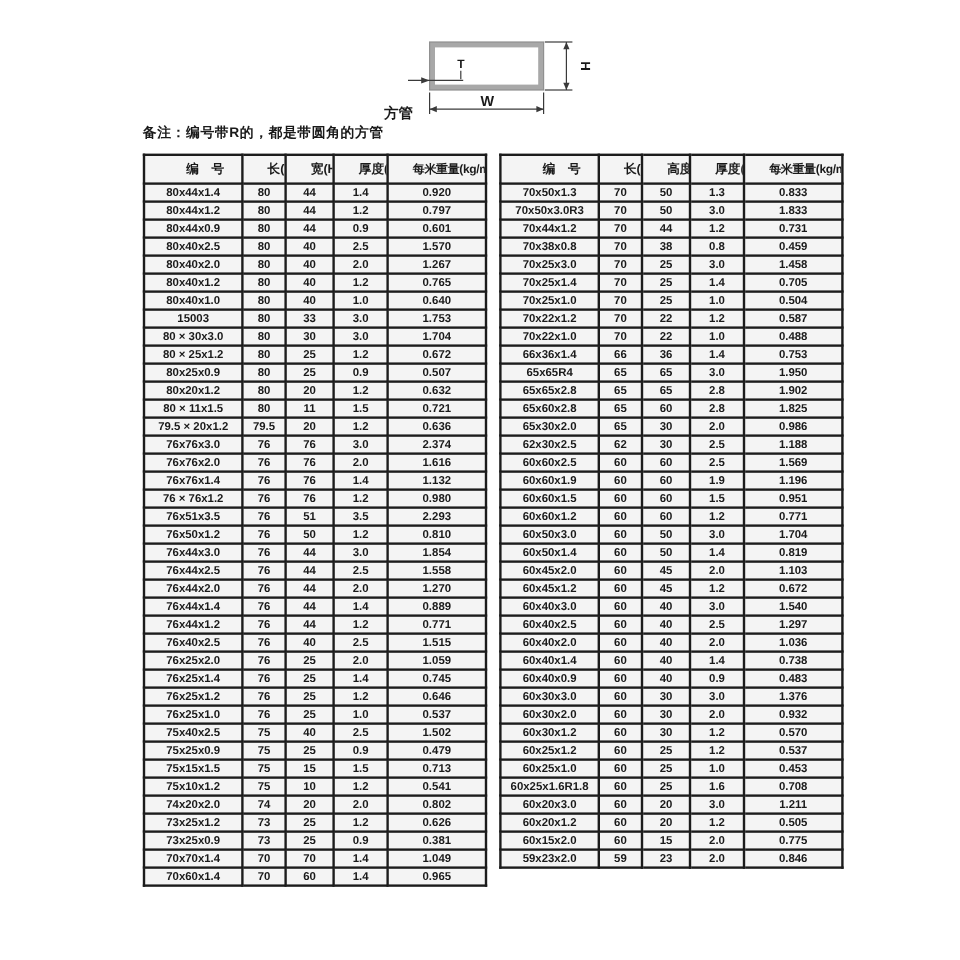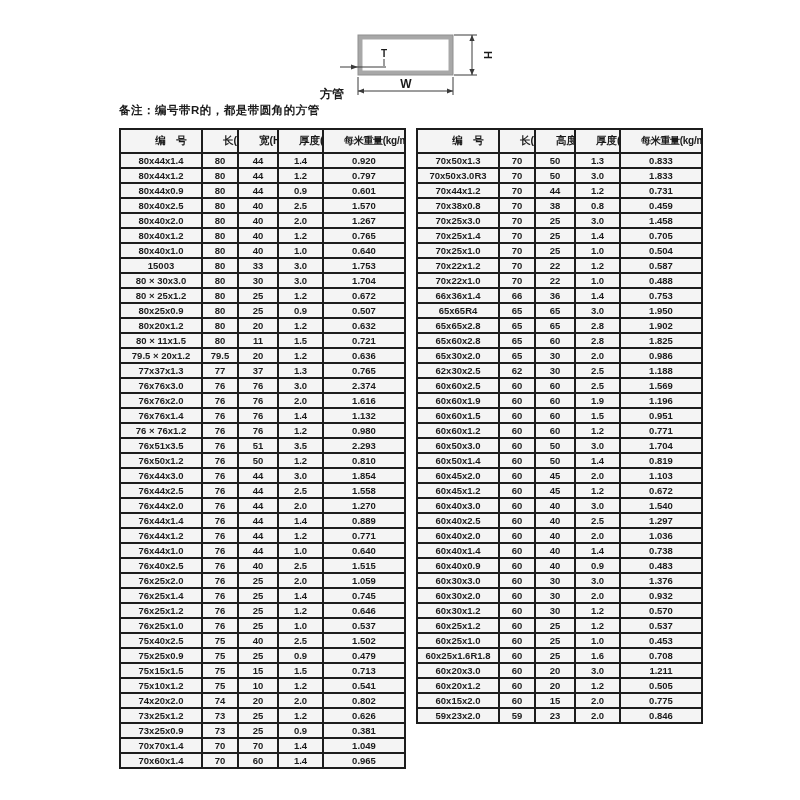--- a/index.html
+++ b/index.html
@@ -215,27 +215,20 @@
           <td>0.721</td>
         </tr>
         <tr>
           <td>79.5 × 20x1.2</td>
           <td>79.5</td>
           <td>20</td>
           <td>1.2</td>
           <td>0.636</td>
         </tr>
         <tr>
-          <td>77x37x1.3</td>
-          <td>77</td>
-          <td>37</td>
-          <td>1.3</td>
-          <td>0.765</td>
-        </tr>
-        <tr>
           <td>76x76x3.0</td>
           <td>76</td>
           <td>76</td>
           <td>3.0</td>
           <td>2.374</td>
         </tr>
         <tr>
           <td>76x76x2.0</td>
           <td>76</td>
           <td>76</td>
@@ -297,27 +290,20 @@
           <td>44</td>
           <td>1.4</td>
           <td>0.889</td>
         </tr>
         <tr>
           <td>76x44x1.2</td>
           <td>76</td>
           <td>44</td>
           <td>1.2</td>
           <td>0.771</td>
-        </tr>
-        <tr>
-          <td>76x44x1.0</td>
-          <td>76</td>
-          <td>44</td>
-          <td>1.0</td>
-          <td>0.640</td>
         </tr>
         <tr>
           <td>76x40x2.5</td>
           <td>76</td>
           <td>40</td>
           <td>2.5</td>
           <td>1.515</td>
         </tr>
         <tr>
           <td>76x25x2.0</td>

